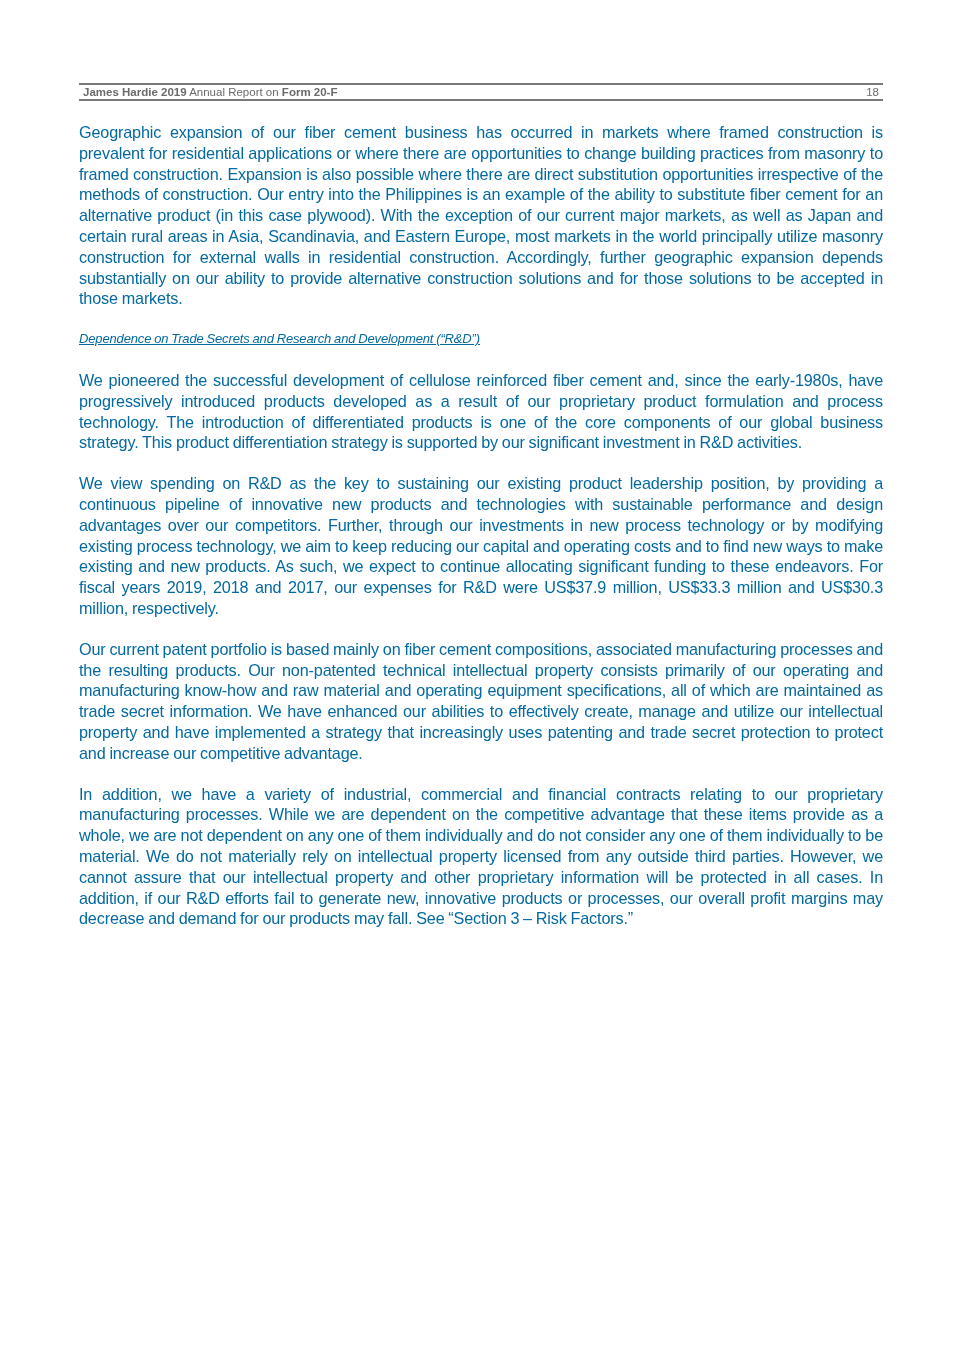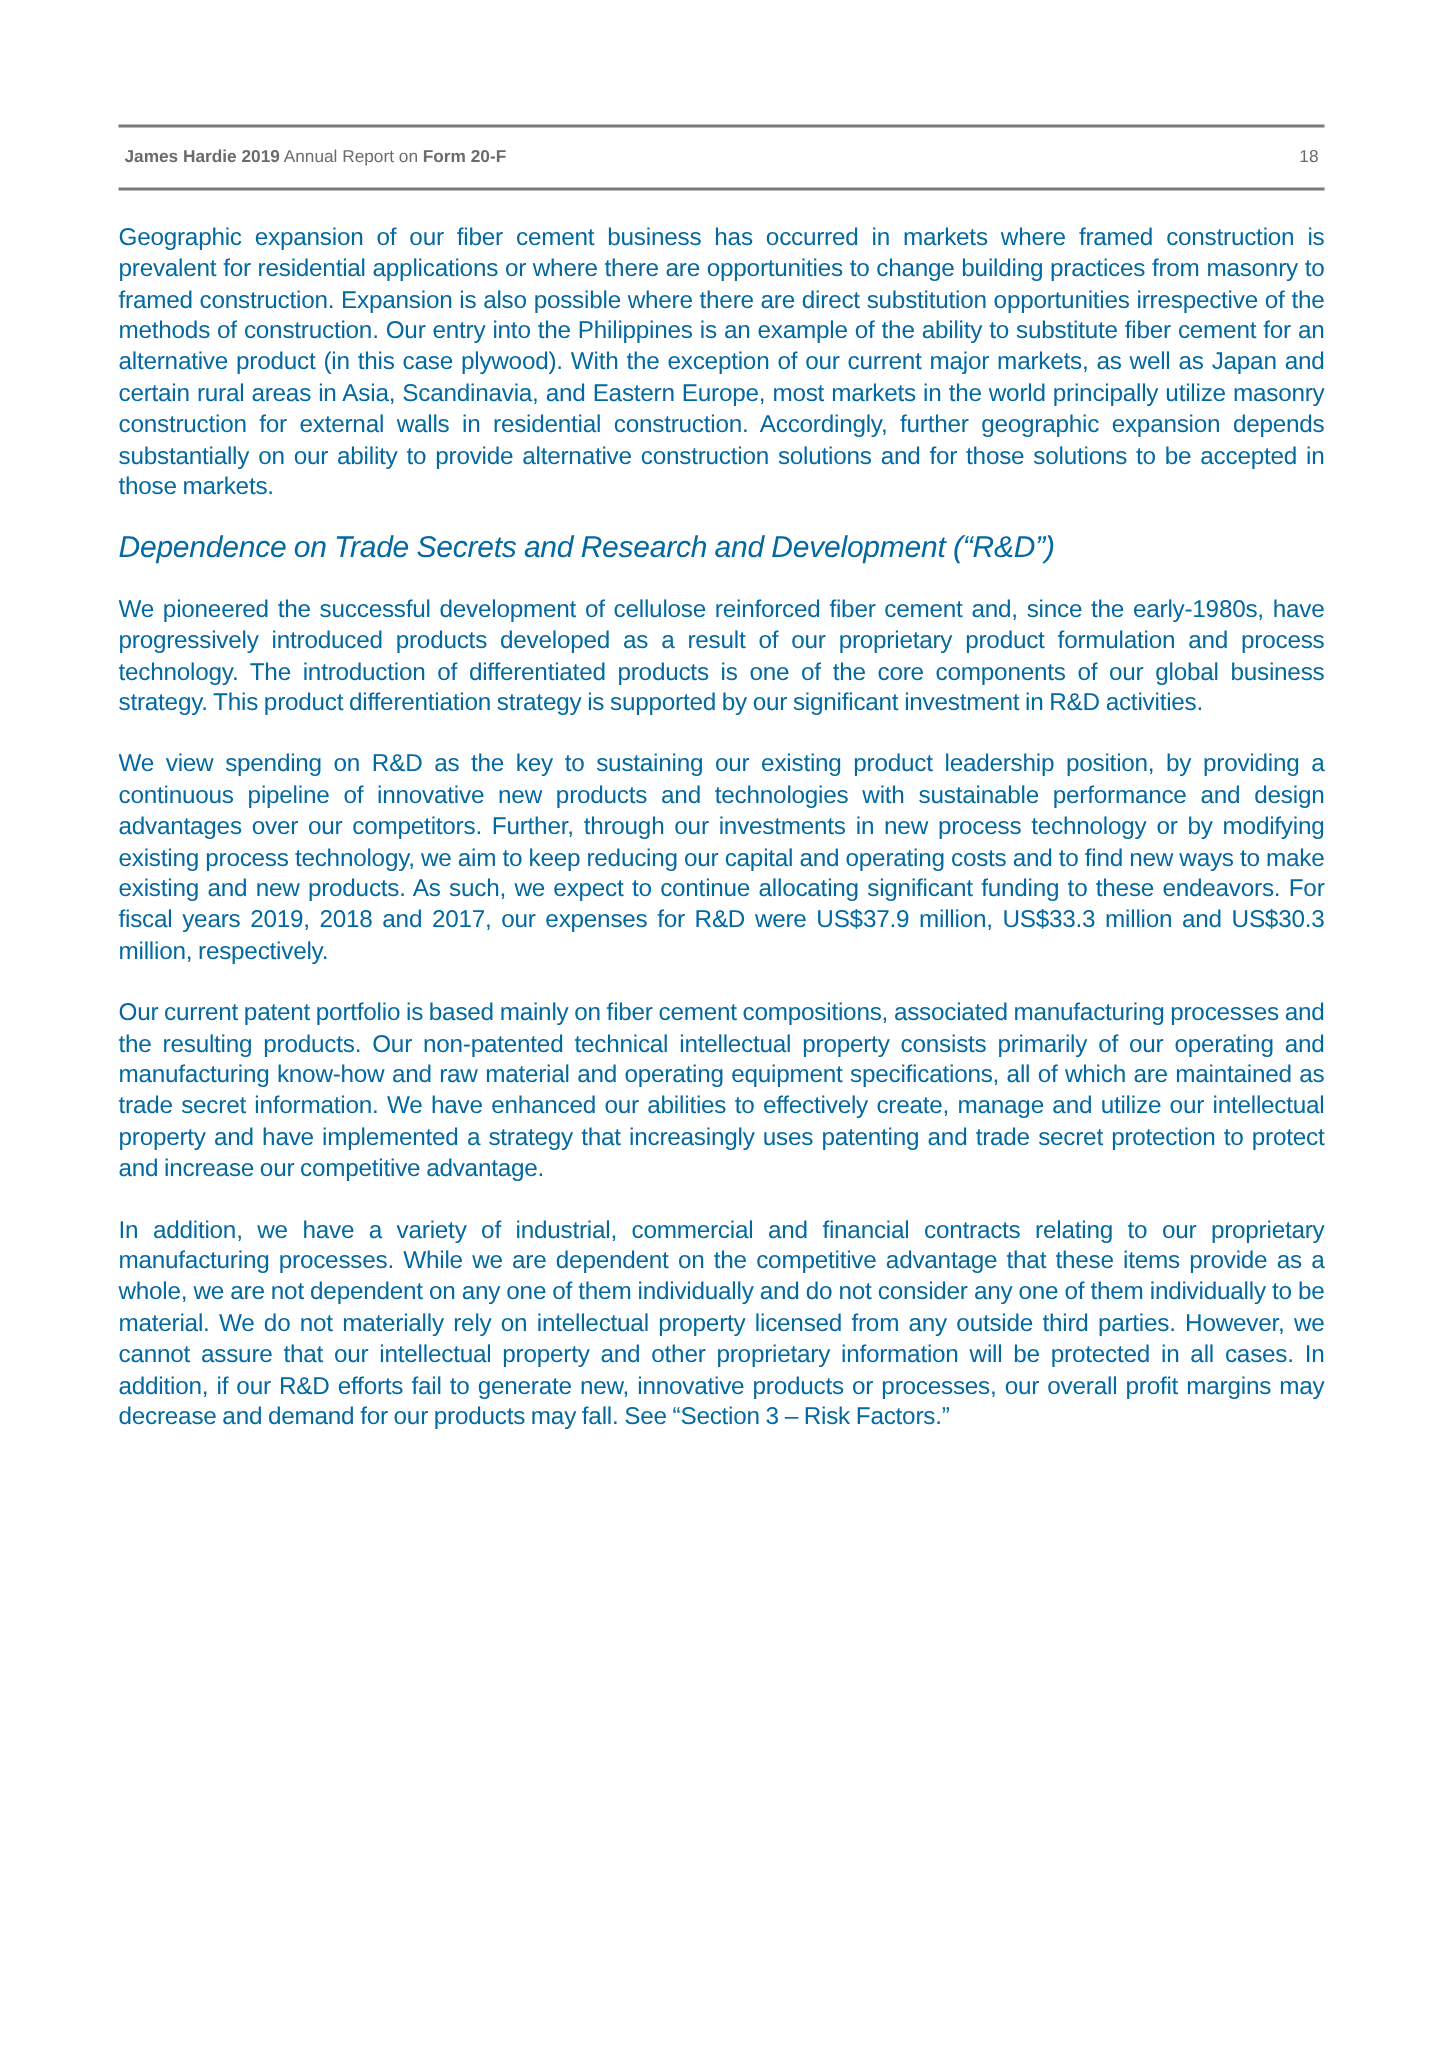--- a/index.html
+++ b/index.html
@@ -17,21 +17,21 @@
     }
     .page {
       position: absolute;
       left: 79px;
       top: 83px;
       width: 804px;
     }
     .header {
       border-top: 2px solid #7a7a7a;
       border-bottom: 2px solid #7a7a7a;
-      height: 44px;
+      height: 18px;
       display: flex;
       align-items: center;
       justify-content: space-between;
       font-size: 11.5px;
       color: #6b6b6b;
       padding: 0 4px;
       box-sizing: border-box;
     }
     .header .bold { font-weight: bold; }
     .content {
@@ -40,23 +40,24 @@
       line-height: 20.8px;
       text-align: justify;
       color: #0369a1;
       letter-spacing: -0.15px;
       word-spacing: -0.5px;
     }
     .content p {
       margin: 0 0 20px 0;
     }
     .content h2 {
-      font-size: 20px;
+      font-size: 13px;
       font-weight: normal;
       font-style: italic;
+      text-decoration: underline;
       margin: 0 0 20px 0;
       line-height: 20.8px;
     }
   </style>
 </head>
 <body>
 
 <div class="page">
   <div class="header">
     <div>

